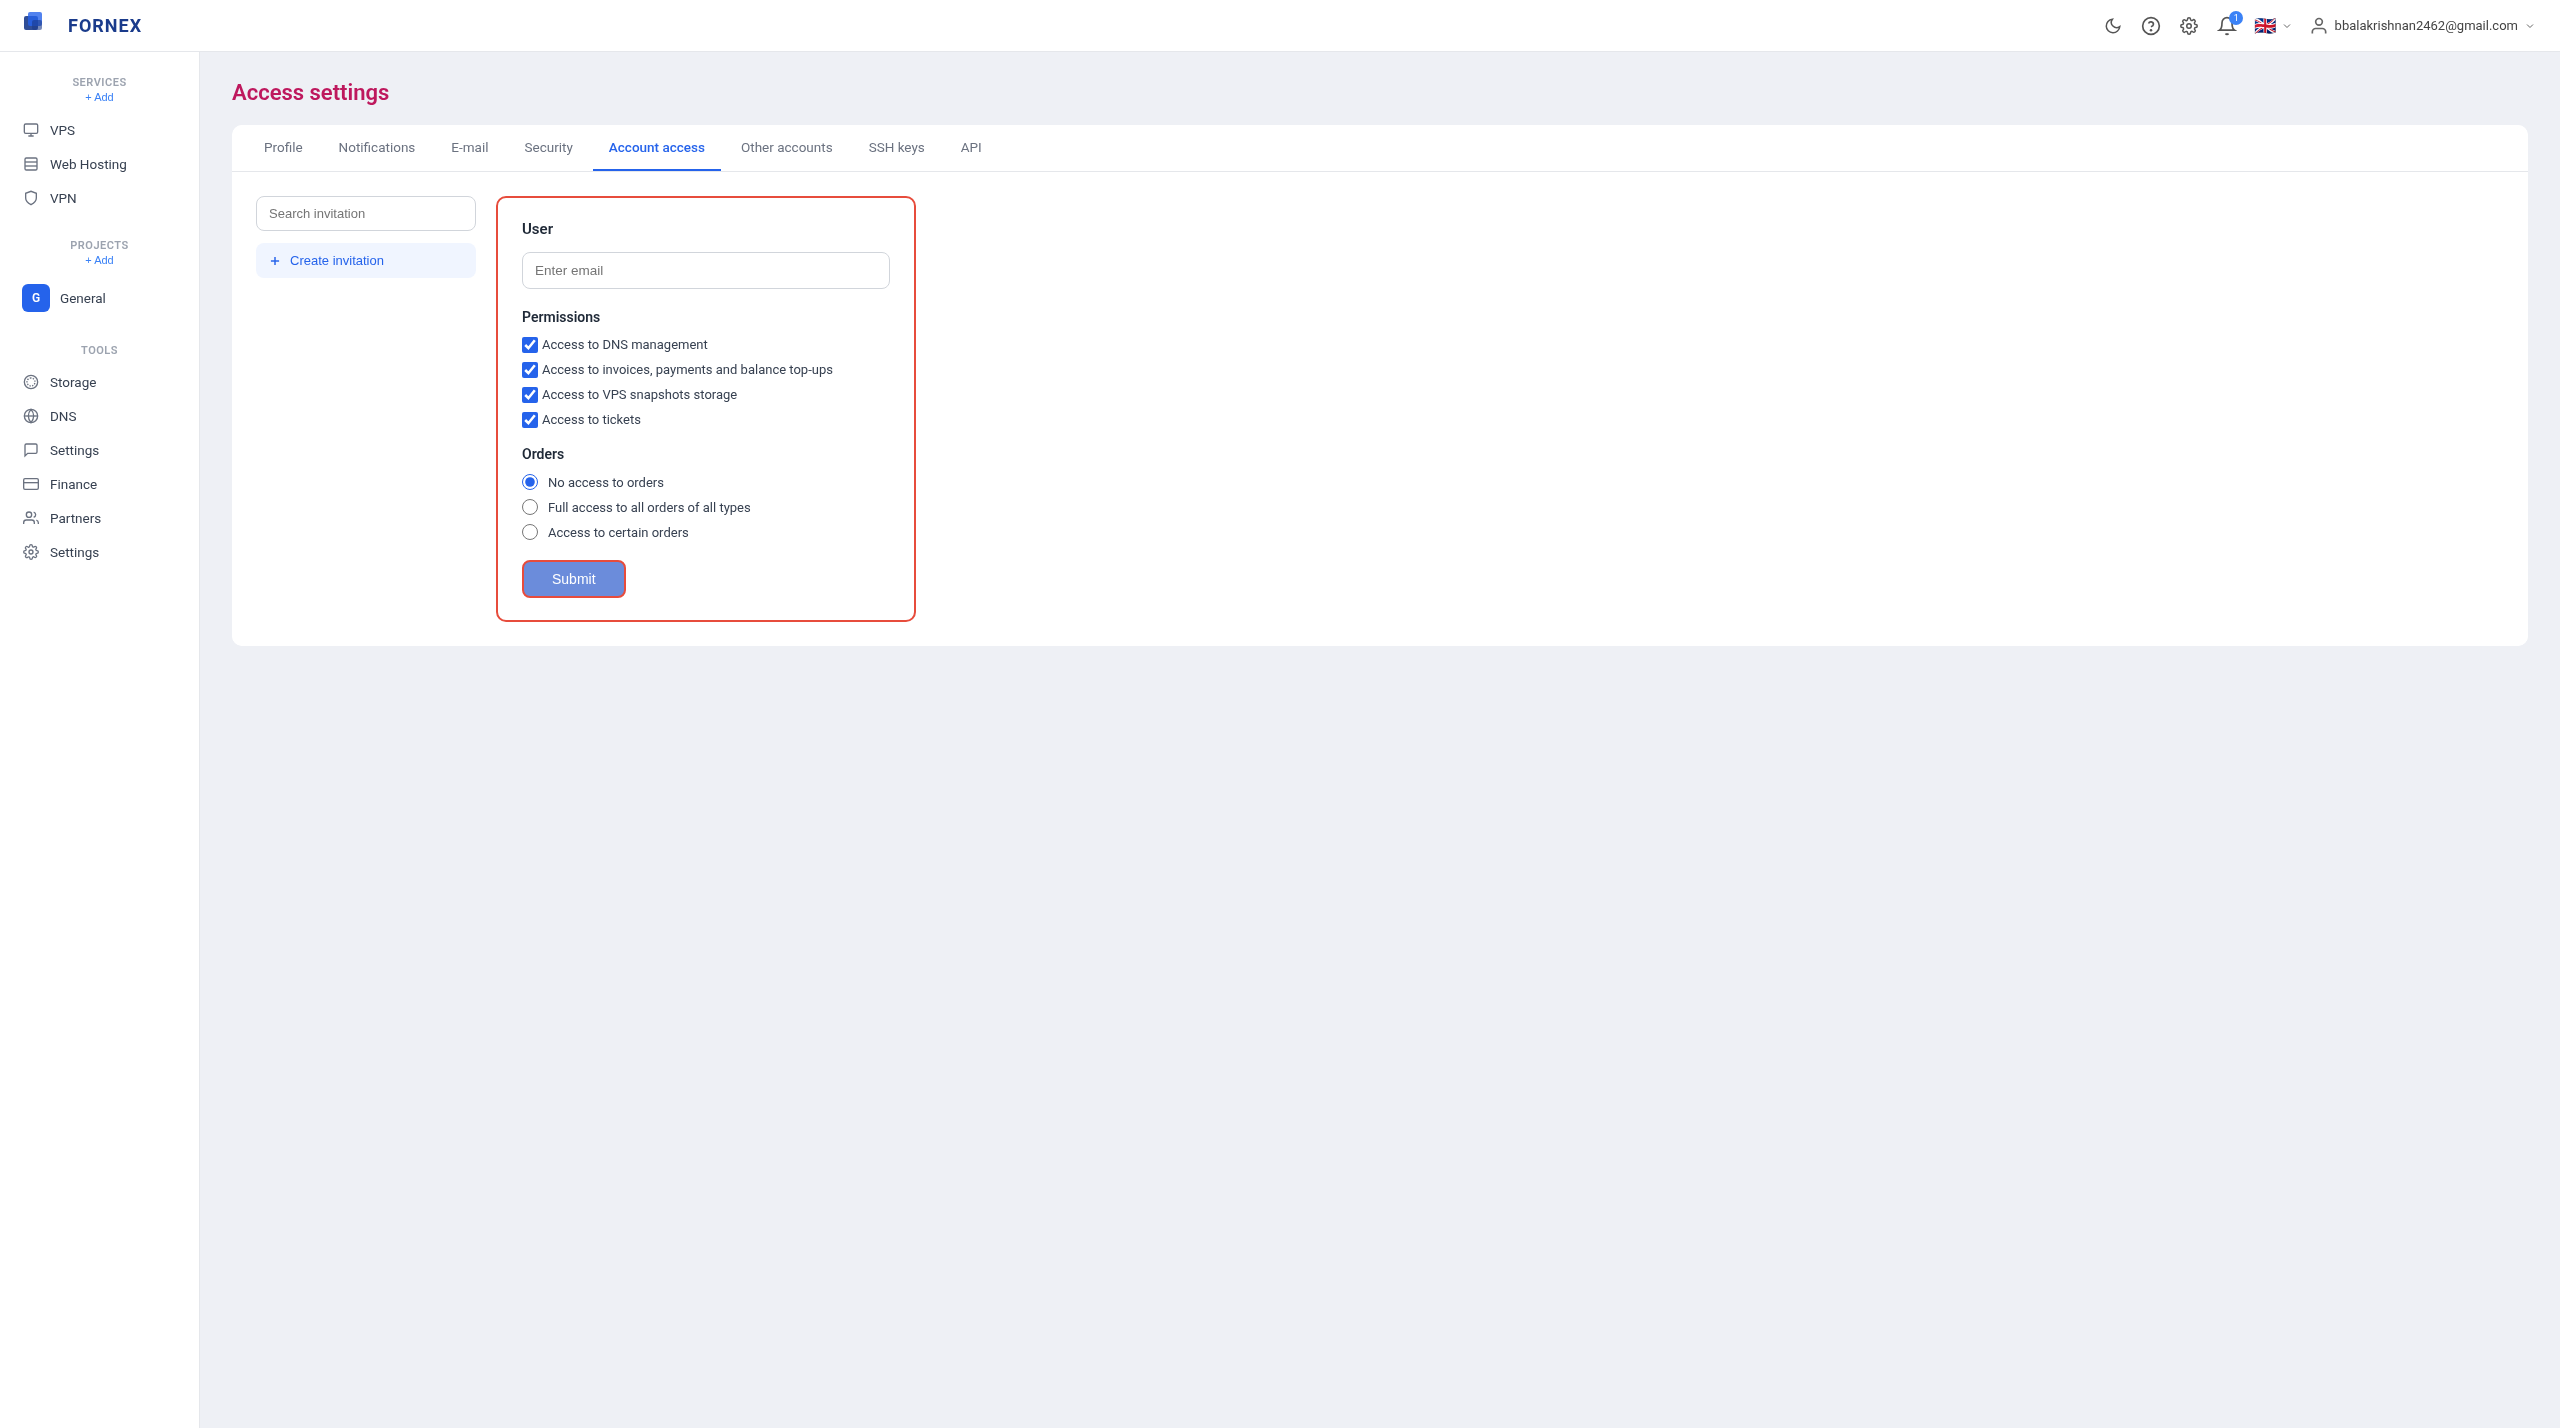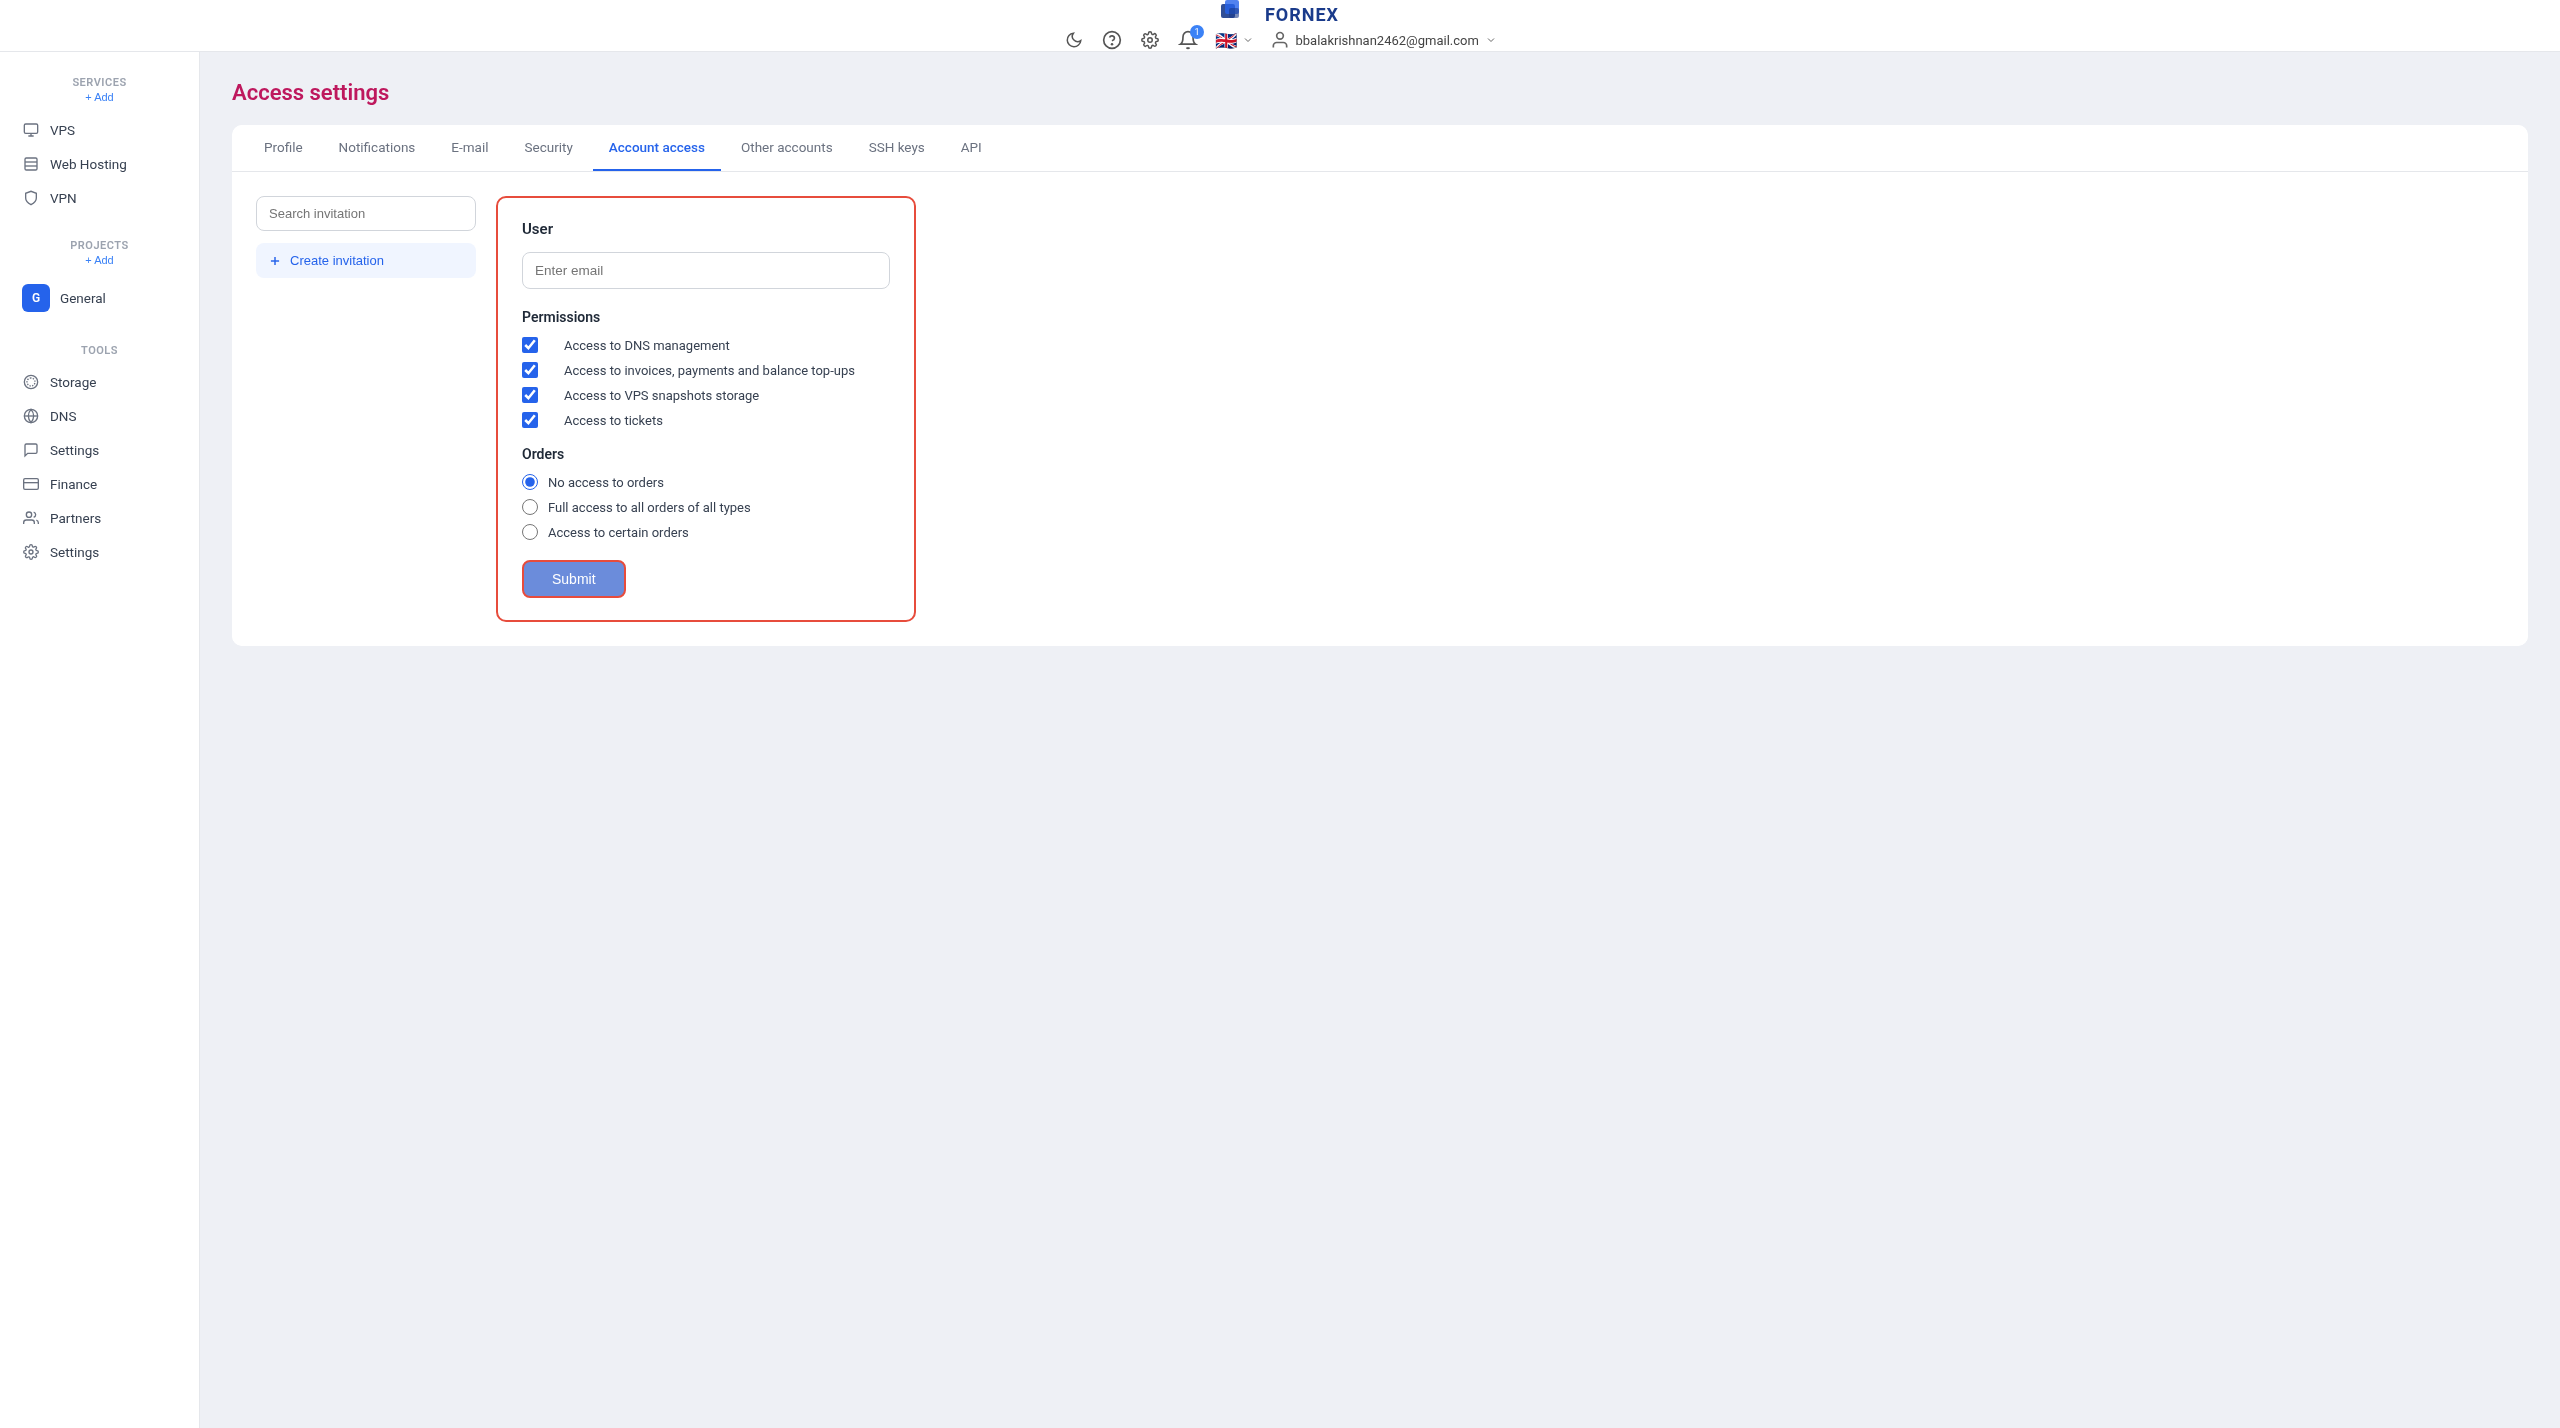--- a/index.html
+++ b/index.html
@@ -9,28 +9,26 @@
       min-height: 100vh;
       font-size: 14px;
       color: #333;
     }
 
     
     .topnav {
       background: #fff;
       height: 52px;
       display: flex;
-      align-items: center;
       justify-content: space-between;
       padding: 0 24px;
       border-bottom: 1px solid #e5e7eb;
       position: fixed;
       top: 0; left: 0; right: 0;
       z-index: 100;
-      flex-direction: column;
     }
     .logo {
       display: flex;
       align-items: center;
       gap: 8px;
       font-weight: 700;
       font-size: 18px;
       color: #1a3b8b;
       letter-spacing: 1px;
     }
@@ -305,22 +303,22 @@
     .permissions-section { margin-bottom: 18px; }
     .permissions-title {
       font-size: 14px;
       font-weight: 600;
       color: #1f2937;
       margin-bottom: 12px;
     }
 
     .checkbox-item {
       display: flex;
-      align-items: center;
-      gap: 26px;
+      align-items: flex-start;
+      gap: 4px;
       margin-bottom: 9px;
     }
     .checkbox-item input[type="checkbox"] {
       width: 16px;
       height: 16px;
       accent-color: #2563eb;
       cursor: pointer;
     }
     .checkbox-label {
       font-size: 13px;

